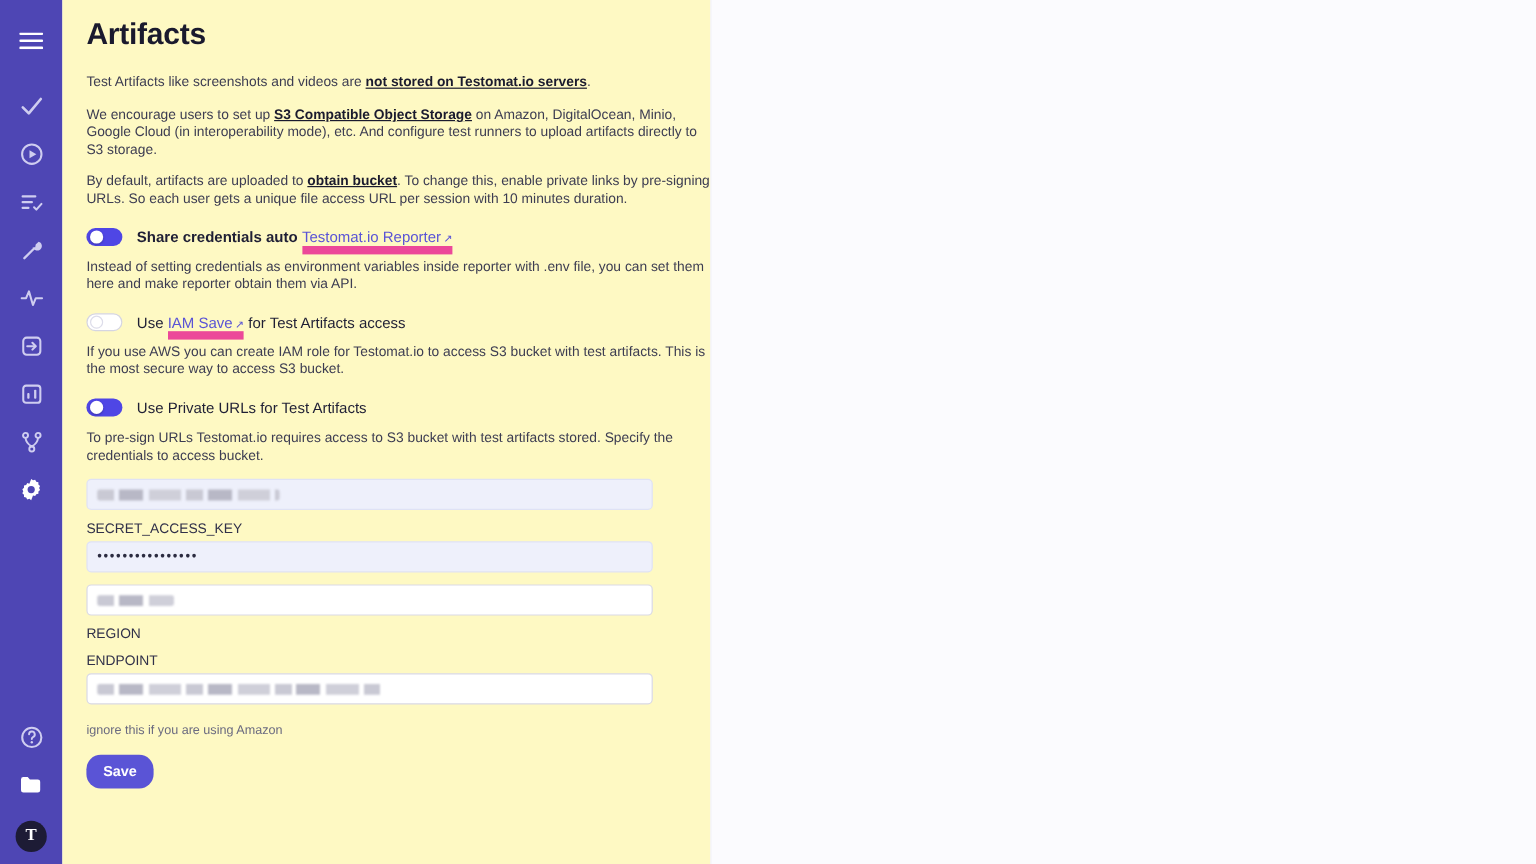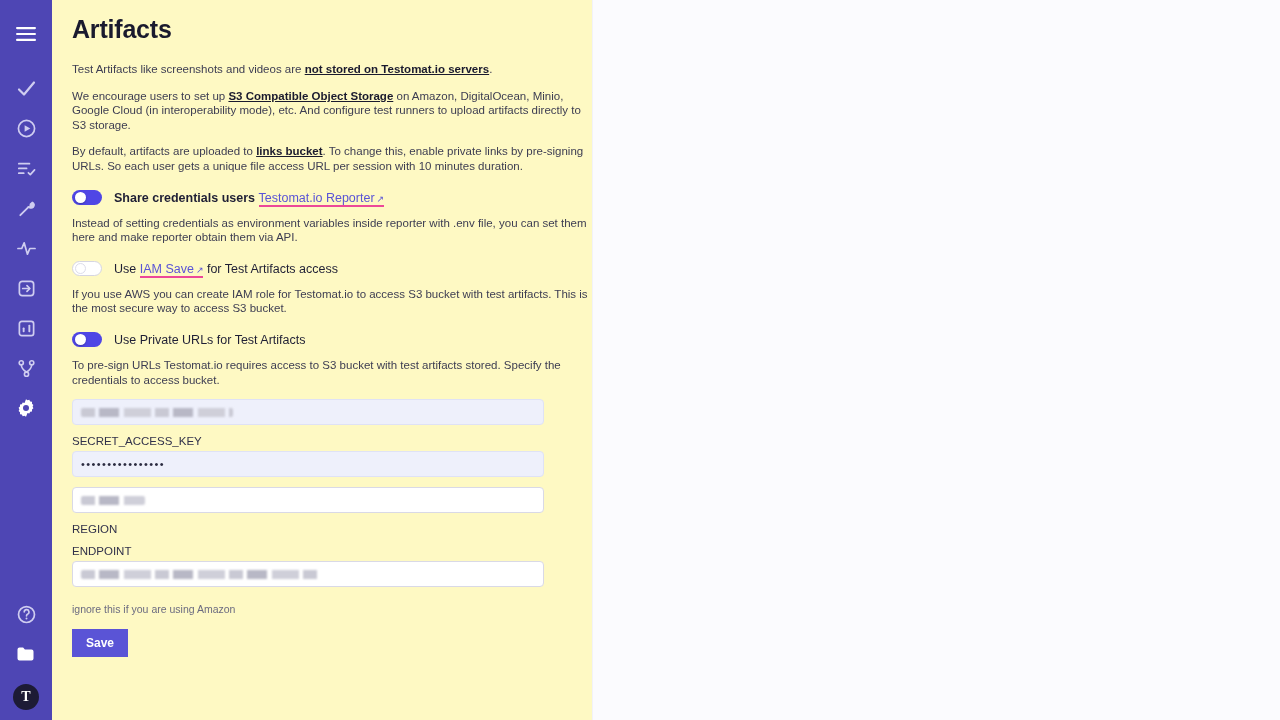--- a/index.html
+++ b/index.html
@@ -69,21 +69,21 @@
   p.para {
     font-size: 11.5px;
     line-height: 14.6px;
     color: #3d3d52;
     margin: 0 0 12px 0;
   }
   p.para b { color: #1a1a2e; text-decoration: underline; }
   .link {
     color: #5a54d6;
     text-decoration: none;
-    border-bottom: 2px solid #ec4899;
+    border-bottom: 7px solid #ec4899;
     cursor: pointer;
   }
   .link .ext { font-size: 9px; display: inline-block; margin-left: 2px; }
   
   .toggle-row {
     display: flex;
     align-items: center;
     margin: 10px 0 6px 0;
     height: 24px;
   }
@@ -157,21 +157,21 @@
   .hint {
     font-size: 10.5px;
     color: #6b6b80;
     margin-top: 16px;
   }
   .save-btn {
     margin-top: 14px;
     background: #5a54d6;
     color: #ffffff;
     border: none;
-    border-radius: 0;
+    border-radius: 12px;
     font-size: 12px;
     font-weight: bold;
     padding: 7px 14px;
     cursor: pointer;
     font-family: "Liberation Sans", sans-serif;
   }
   .right-blank {
     position: absolute;
     left: 540px; top: 0;
     width: 688px; height: 720px;
@@ -291,30 +291,30 @@
 
       <p class="para">
         <span>Test Artifacts like screenshots and videos are </span><b>not stored on Testomat.io servers</b><span>.</span>
       </p>
 
       <p class="para">
         <span>We encourage users to set up </span><b>S3 Compatible Object Storage</b><span> on Amazon, DigitalOcean, Minio, Google Cloud (in interoperability mode), etc. And configure test runners to upload artifacts directly to S3 storage.</span>
       </p>
 
       <p class="para">
-        <span>By default, artifacts are uploaded to </span><b>links bucket</b><span>. To change this, enable private links by pre-signing URLs. So each user gets a unique file access URL per session with 10 minutes duration.</span>
+        <span>By default, artifacts are uploaded to </span><b>obtain bucket</b><span>. To change this, enable private links by pre-signing URLs. So each user gets a unique file access URL per session with 10 minutes duration.</span>
       </p>
 
       
       <div class="toggle-row">
         <div class="switch on">
           <div class="knob"></div>
         </div>
         <div class="toggle-label">
-          <b>Share credentials users </b><a class="link"><span>Testomat.io Reporter</span><span class="ext">↗</span></a>
+          <b>Share credentials auto </b><a class="link"><span>Testomat.io Reporter</span><span class="ext">↗</span></a>
         </div>
       </div>
       <p class="para">Instead of setting credentials as environment variables inside reporter with .env file, you can set them here and make reporter obtain them via API.</p>
 
       
       <div class="toggle-row">
         <div class="switch off">
           <div class="knob"></div>
         </div>
         <div class="toggle-label">

